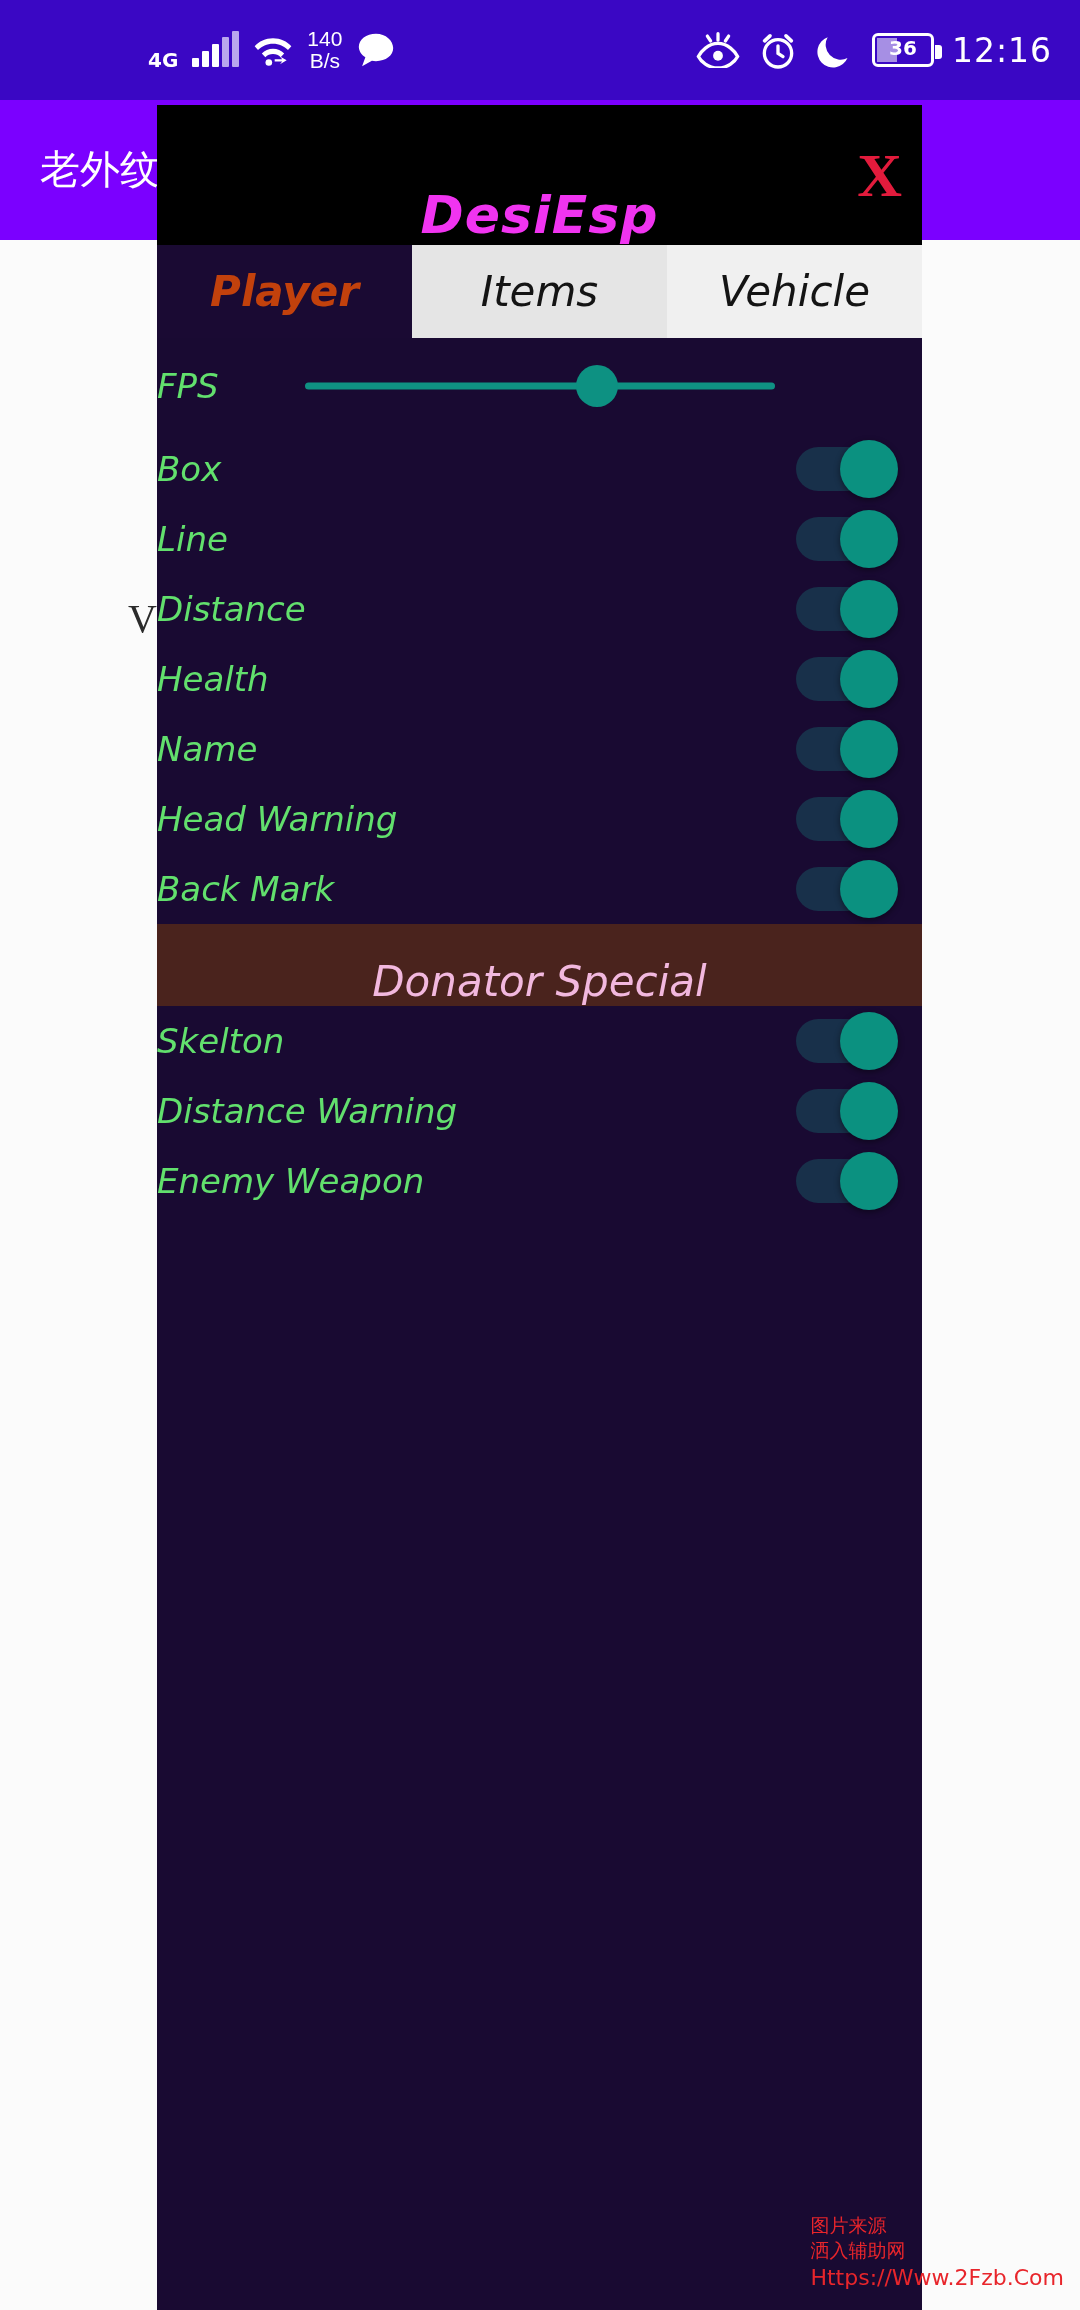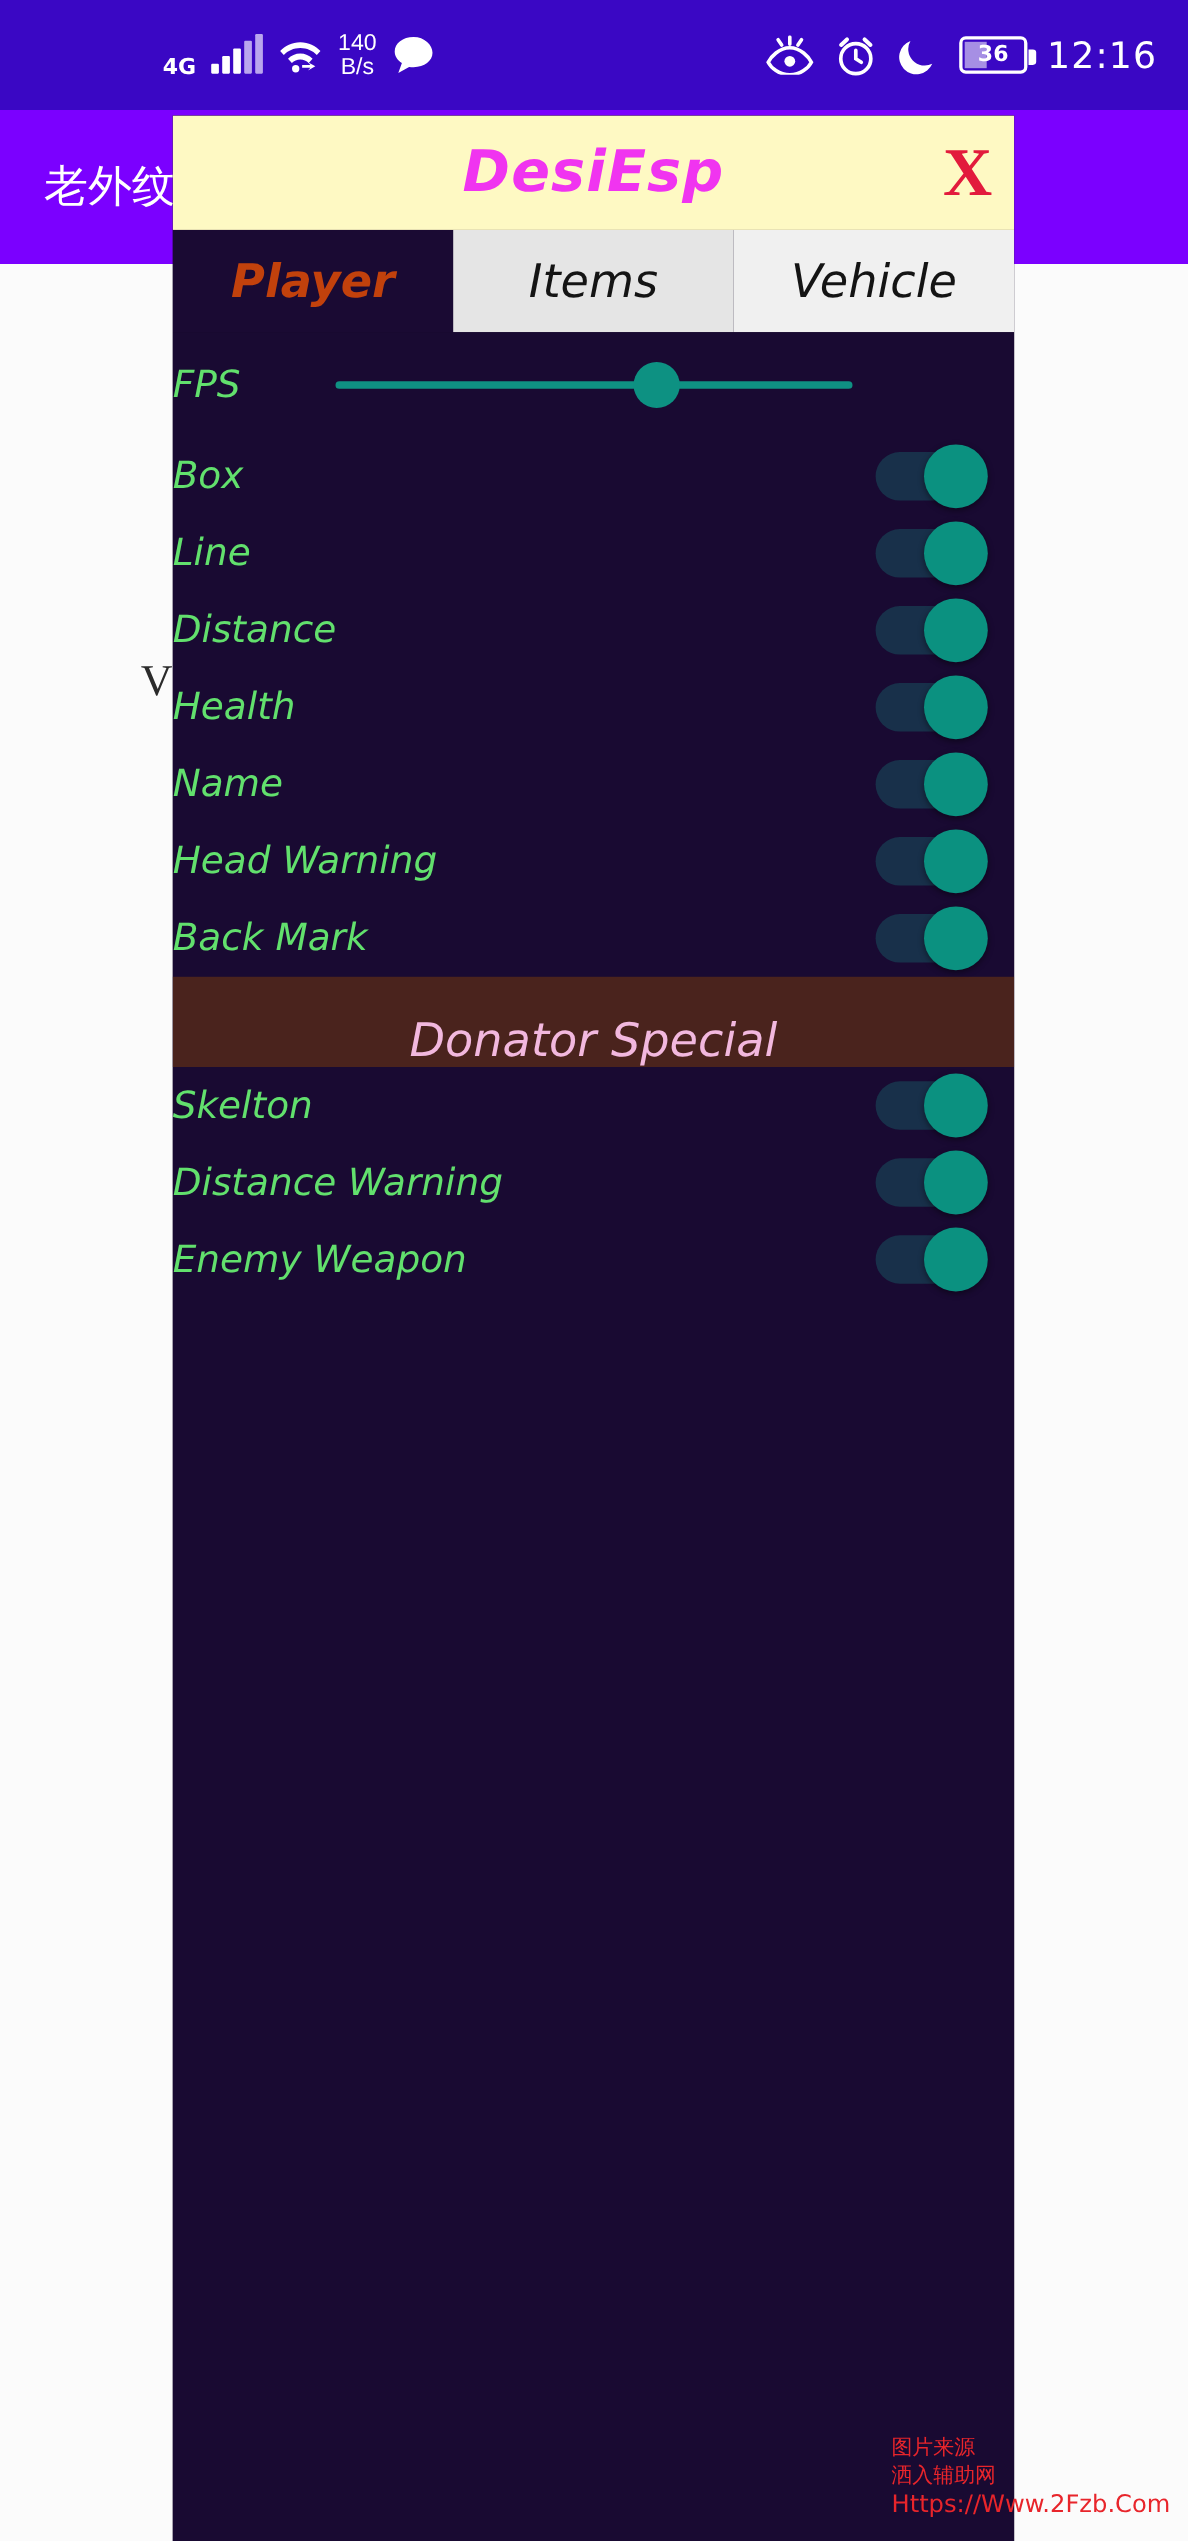--- a/index.html
+++ b/index.html
@@ -60,22 +60,22 @@
   }
 
   
   .overlay{
     position:absolute; left:157px; top:105px; width:765px; height:2205px;
     background:#170a2b;
     display:flex; flex-direction:column;
     overflow:hidden;
   }
   .ov-header{
-    height:104px; background:#fef9c3;
-    display:flex; align-items:center; justify-content:center;
+    height:140px; background:#000000;
+    display:flex; align-items:flex-end; justify-content:center;
     position:relative; flex:0 0 auto;
   }
   .ov-title{
     color:#f034f0; font-size:52px; font-weight:600;
     font-family:"DejaVu Sans", sans-serif; font-style:italic;
     letter-spacing:1px;
   }
   .ov-close{
     position:absolute; right:20px; top:50%; transform:translateY(-50%);
     color:#e21b3c; font-size:62px; font-weight:700; line-height:1;

